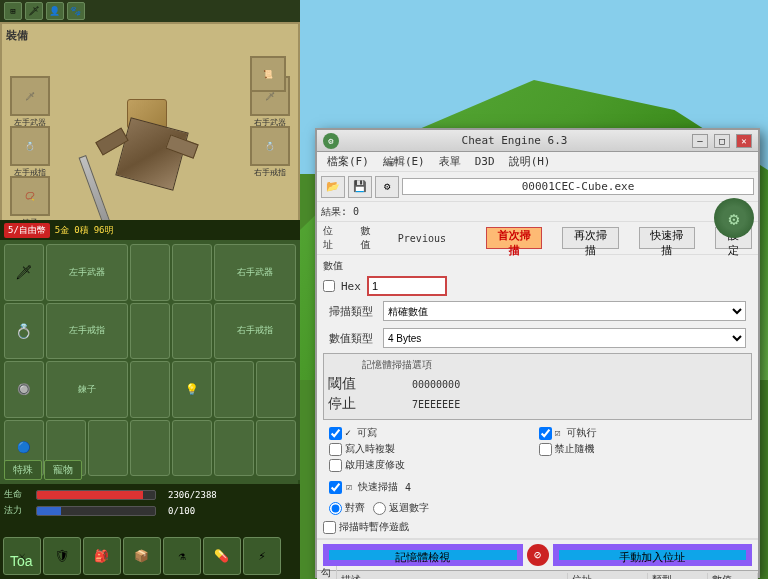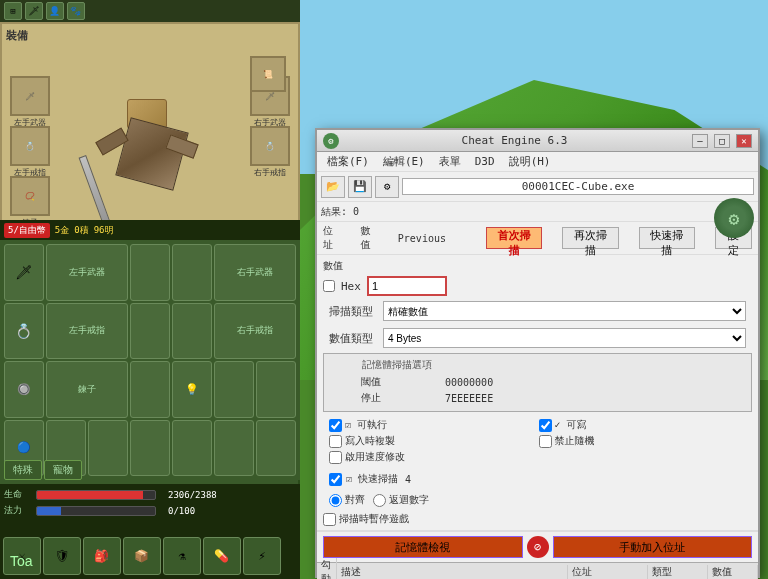--- a/index.html
+++ b/index.html
@@ -515,24 +515,23 @@
     }
 
     .option-row {
       display: flex;
       align-items: center;
       gap: 4px;
       margin-bottom: 2px;
     }
 
     .option-label {
-      font-size: 10px;
+      font-size: 14px;
       color: #333;
       width: 80px;
-      margin-left: 33px;
     }
 
     .option-value {
       font-size: 10px;
       color: #333;
     }
 
     
     .checkbox-section {
       display: grid;
@@ -579,22 +578,22 @@
       align-items: center;
       gap: 4px;
       padding: 4px 6px;
       border-top: 1px solid #ddd;
     }
 
     .ce-preview-btn {
       height: 22px;
       padding: 0 8px;
       font-size: 11px;
-      border: 1px solid #8b5cf6;
-      background: #c2410c;
+      border: 6px solid #8b5cf6;
+      background: #0ea5e9;
       cursor: pointer;
       flex: 1;
     }
 
     .ce-stop-icon {
       width: 22px;
       height: 22px;
       background: #cc2222;
       border-radius: 50%;
       display: flex;
@@ -857,25 +856,25 @@
         </div>
         <div class="option-row">
           <span class="option-label">停止</span>
           <span class="option-value">7EEEEEEE</span>
         </div>
       </div>
 
       <div class="checkbox-section">
         <div class="checkbox-item">
           <input type="checkbox" checked="" style="">
-          <span>☑ 可執行</span>
+          <span>✓ 可寫</span>
         </div>
         <div class="checkbox-item">
           <input type="checkbox" checked="" style="">
-          <span>✓ 可寫</span>
+          <span>☑ 可執行</span>
         </div>
         <div class="checkbox-item">
           <input type="checkbox" style="">
           <span>寫入時複製</span>
         </div>
         <div class="checkbox-item">
           <input type="checkbox" style="">
           <span>禁止隨機</span>
         </div>
         <div class="checkbox-item">

